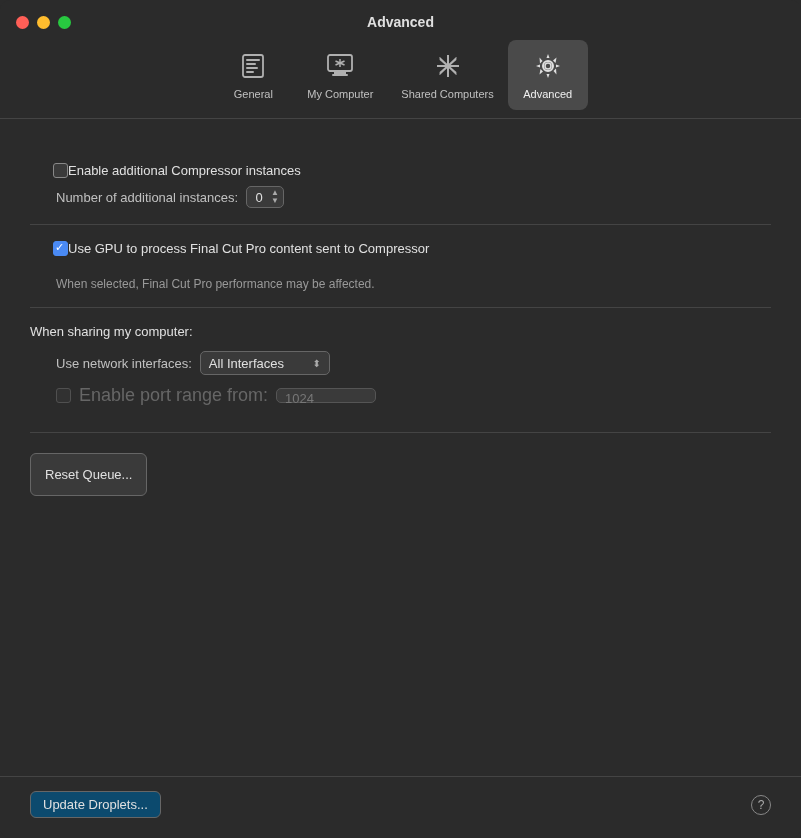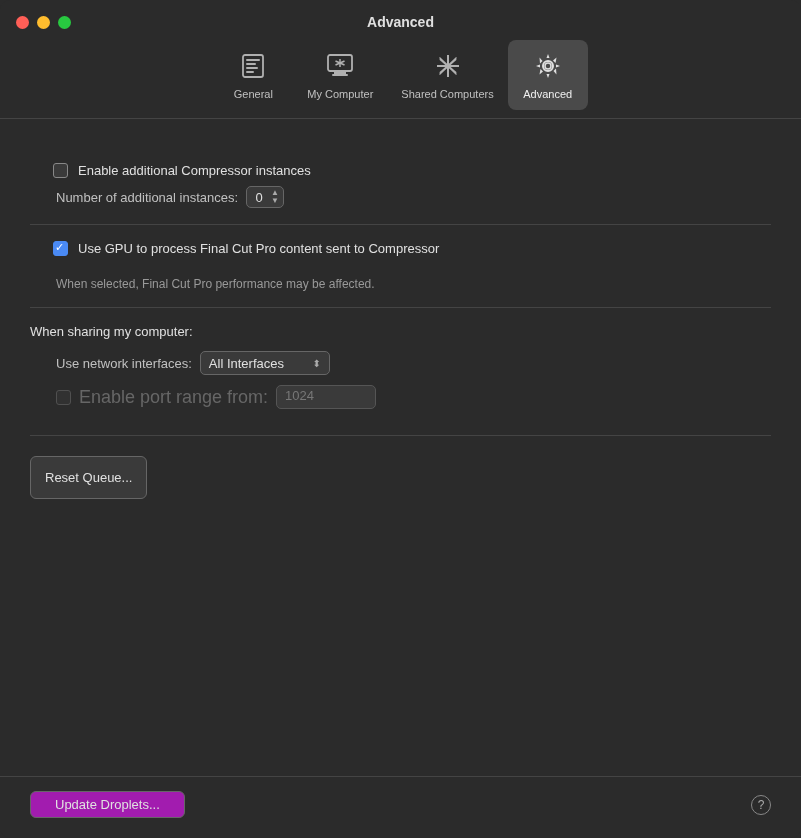--- a/index.html
+++ b/index.html
@@ -132,21 +132,21 @@
     }
 
     .section:last-of-type {
       border-bottom: none;
     }
 
     
     .checkbox-row {
       display: flex;
       align-items: center;
-      gap: 10px;
+      gap: 0;
       margin-bottom: 8px;
       padding-left: 23px;
     }
 
     .checkbox-row label {
       font-size: 13px;
       color: #e0e0e0;
     }
 
     input[type="checkbox"] {
@@ -304,21 +304,21 @@
       color: #666;
     }
 
     .port-input {
       background: #3a3a3a;
       border: 1px solid #555;
       border-radius: 5px;
       padding: 2px 8px;
       font-size: 13px;
       color: #777;
-      height: 24px;
+      height: 15px;
       min-width: 100px;
     }
 
     .ports-row {
       display: flex;
       align-items: center;
       gap: 8px;
       margin-left: 26px;
       margin-bottom: 6px;
     }
@@ -352,24 +352,24 @@
     .footer {
       display: flex;
       align-items: center;
       justify-content: space-between;
       padding: 14px 30px 20px 30px;
       border-top: 1px solid #444;
       flex-shrink: 0;
     }
 
     .update-btn {
-      background: #a21caf;
+      background: #0c4a6e;
       border: 1px solid #666;
       border-radius: 6px;
-      padding: 5px 24px;
+      padding: 5px 12px;
       font-size: 13px;
       color: #e0e0e0;
       cursor: pointer;
     }
 
     .help-btn {
       width: 20px;
       height: 20px;
       border-radius: 50%;
       border: 1.5px solid #888;

